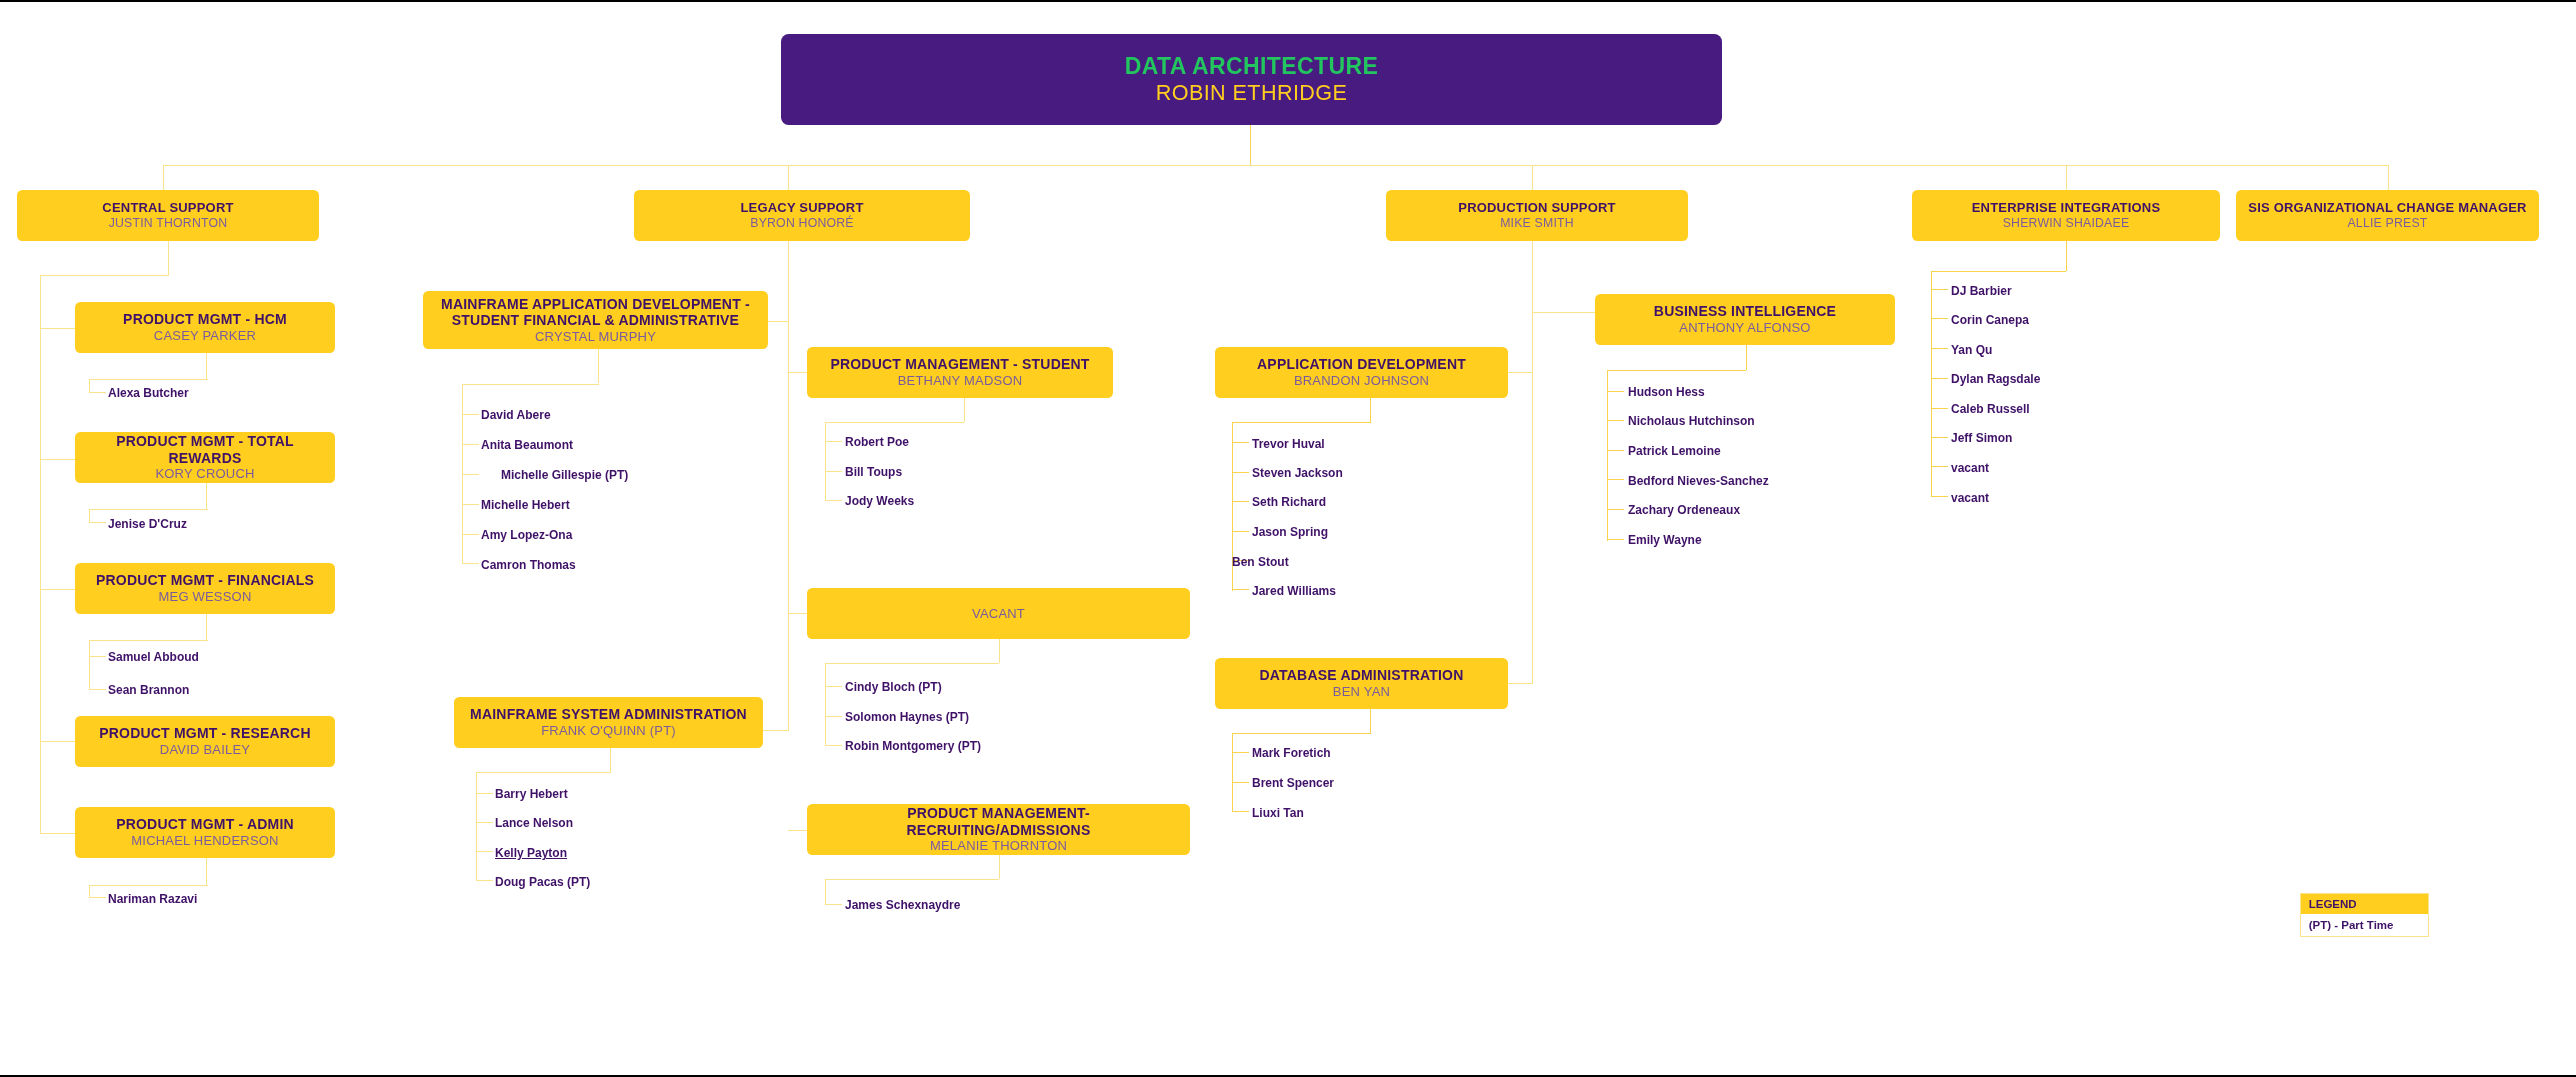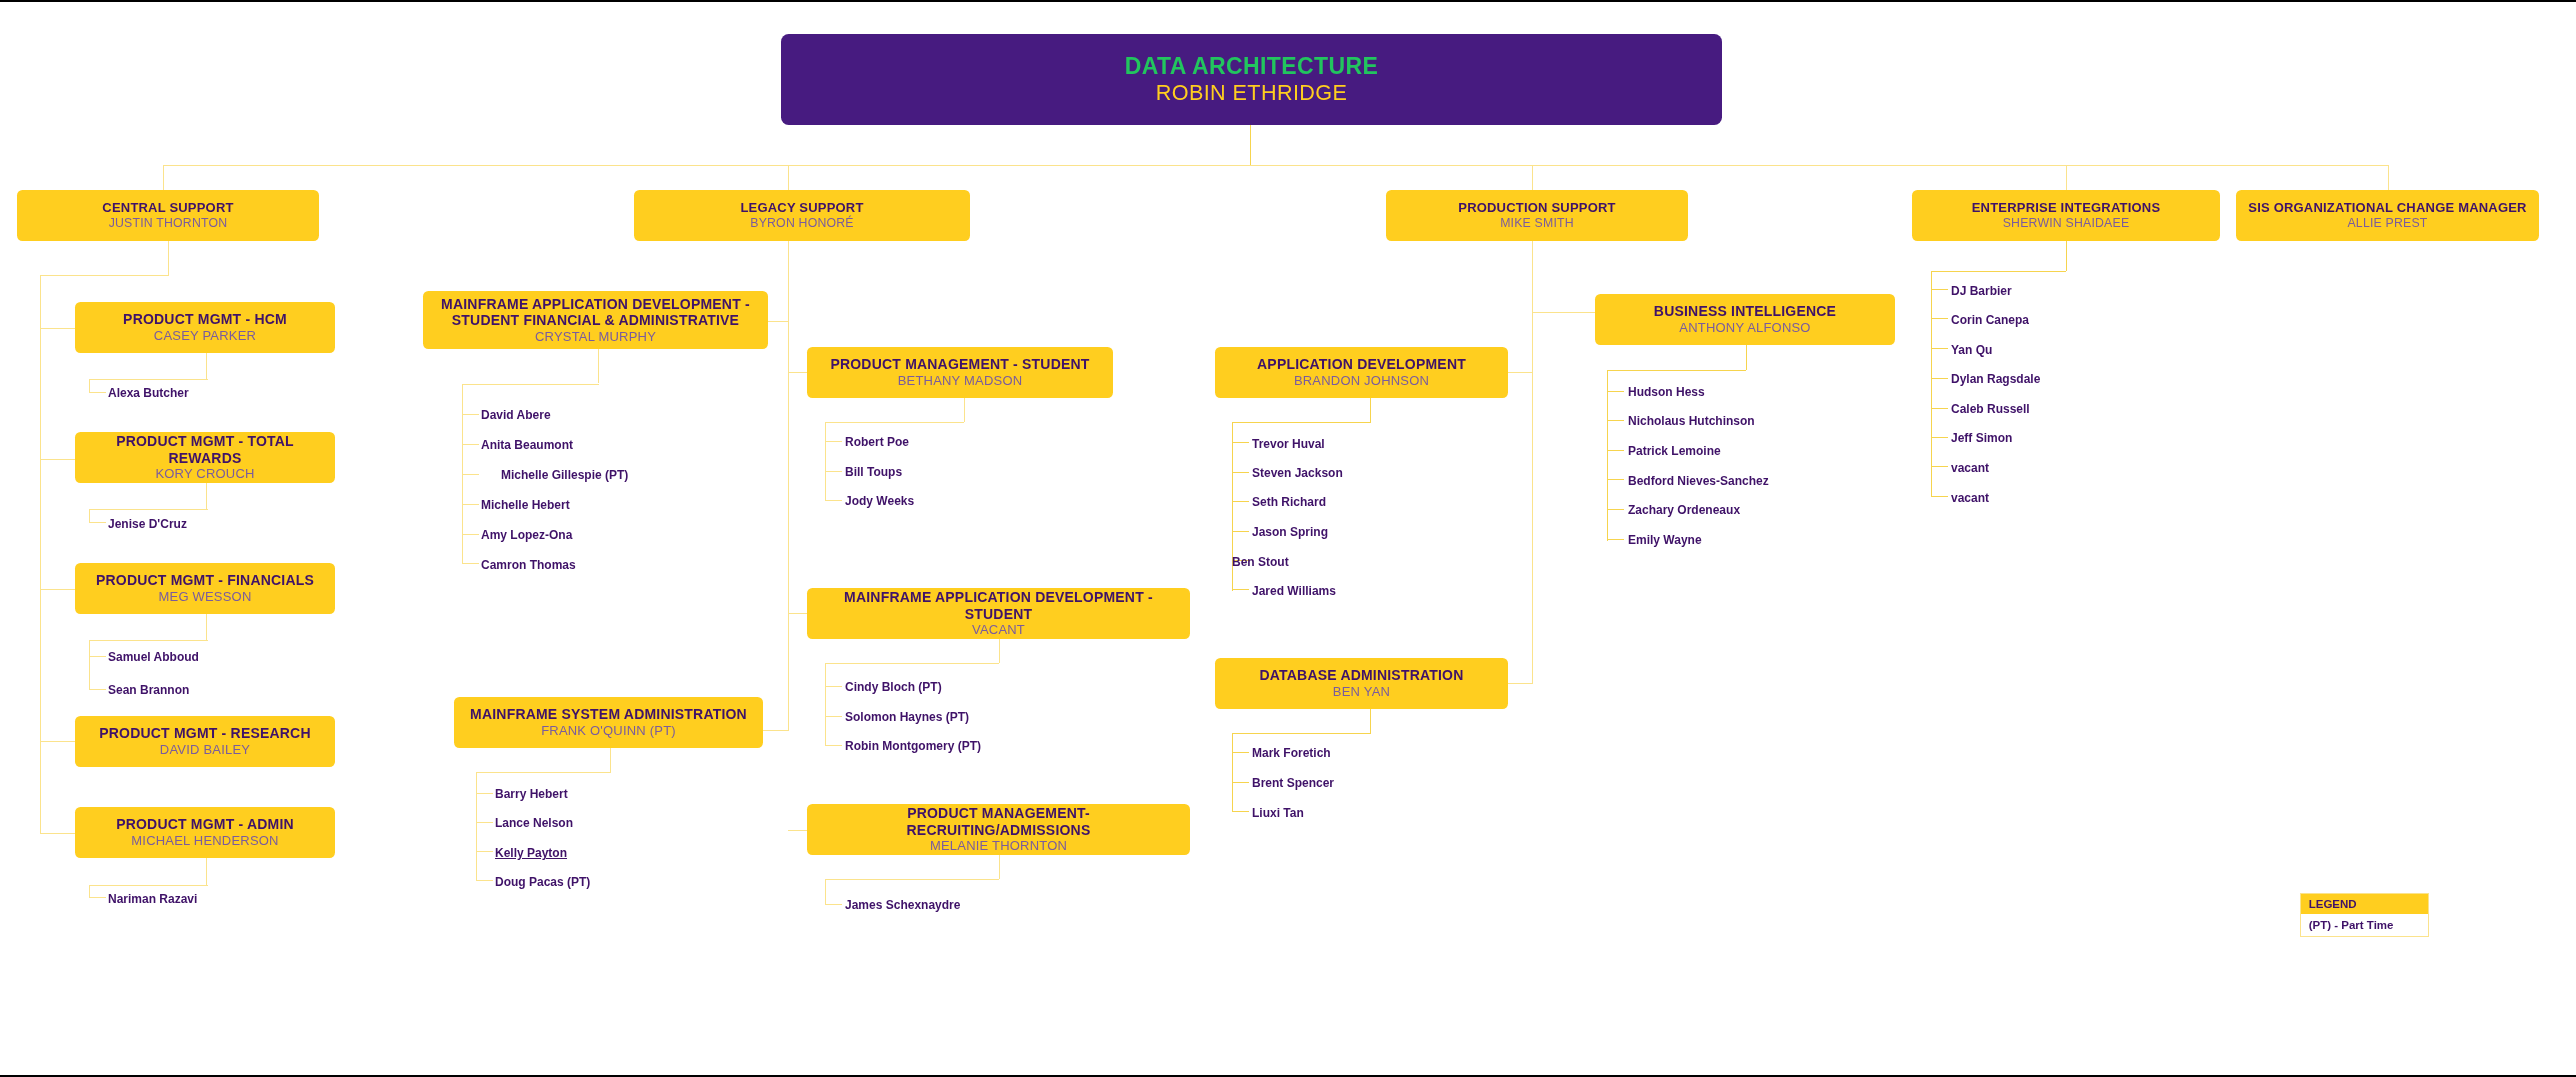--- a/index.html
+++ b/index.html
@@ -315,21 +315,20 @@
     <div class="title">MAINFRAME SYSTEM ADMINISTRATION</div>
     <div class="person">FRANK O'QUINN (PT)</div>
   </div>
 
   <div class="node tier2" style="left:807px; top:345px; width:306px; height:51px;">
     <div class="title">PRODUCT MANAGEMENT - STUDENT</div>
     <div class="person">BETHANY MADSON</div>
   </div>
 
   <div class="node tier2" style="left:807px; top:586px; width:383px; height:51px;">
-    <div class="title">MAINFRAME APPLICATION DEVELOPMENT - STUDENT</div>
     <div class="person">VACANT</div>
   </div>
 
   <div class="node tier2" style="left:807px; top:802px; width:383px; height:51px;">
     <div class="title">PRODUCT MANAGEMENT- RECRUITING/ADMISSIONS</div>
     <div class="person">MELANIE THORNTON</div>
   </div>
 
   <div class="node tier2" style="left:1215px; top:345px; width:293px; height:51px;">
     <div class="title">APPLICATION DEVELOPMENT</div>

